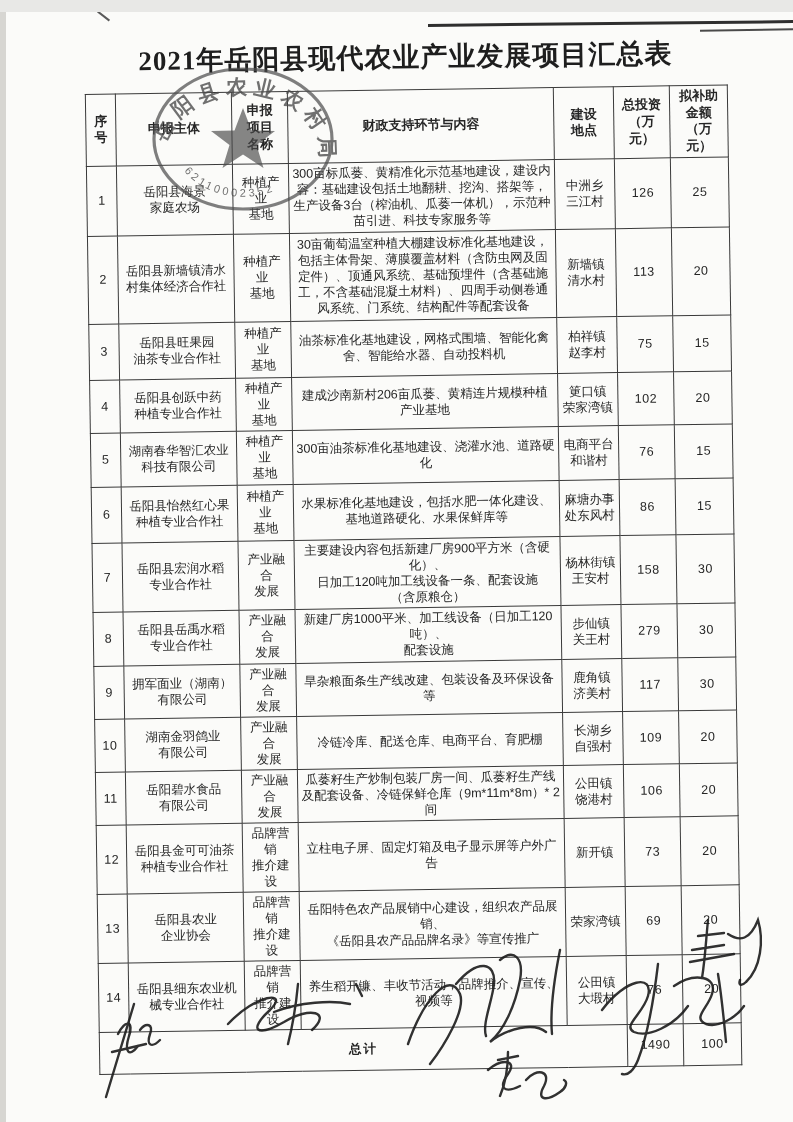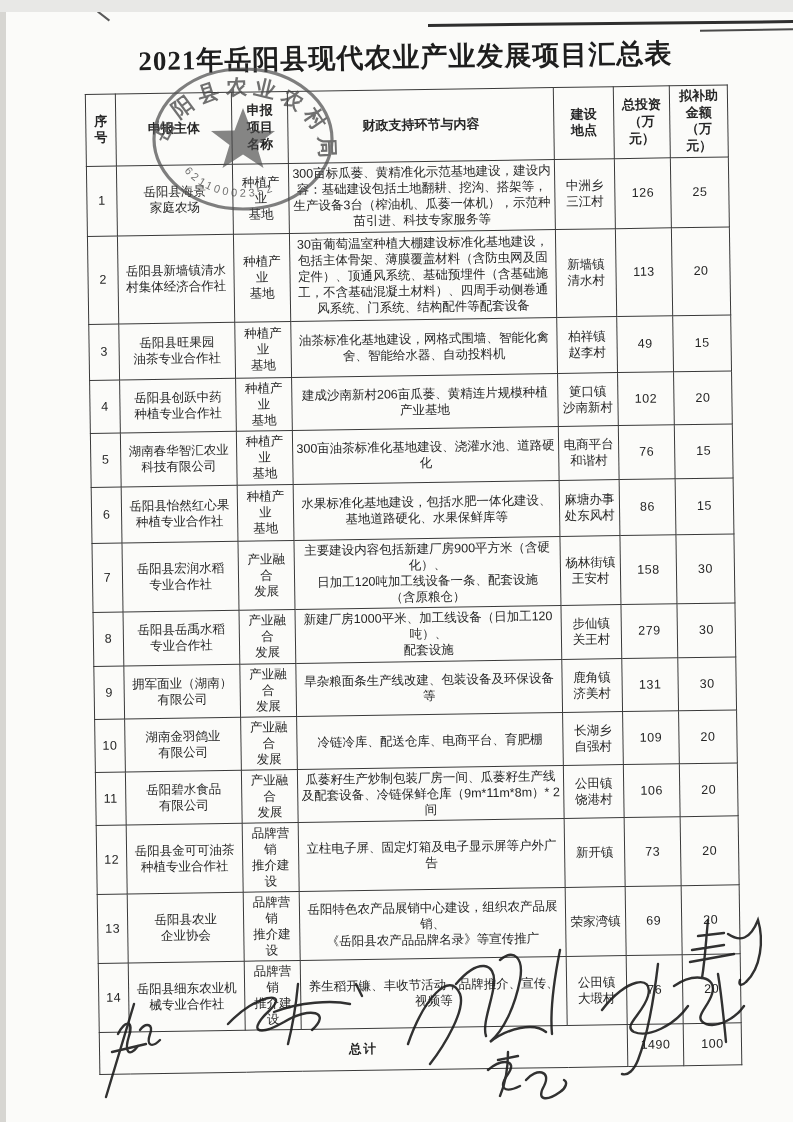--- a/index.html
+++ b/index.html
@@ -97,33 +97,33 @@
           </tr>
           <tr style="height: 56px;">
             <td class="num">3</td>
             <td>岳阳县旺果园
 油茶专业合作社</td>
             <td>种植产业
 基地</td>
             <td class="content-cell">油茶标准化基地建设，网格式围墙、智能化禽舍、智能给水器、自动投料机</td>
             <td>柏祥镇
 赵李村</td>
-            <td class="num">49</td>
+            <td class="num">75</td>
             <td class="num">15</td>
           </tr>
           <tr style="height: 48px;">
             <td class="num">4</td>
             <td>岳阳县创跃中药
 种植专业合作社</td>
             <td>种植产业
 基地</td>
             <td class="content-cell">建成沙南新村206亩瓜蒌、黄精连片规模种植
 产业基地</td>
             <td>筻口镇
-沙南新村</td>
+荣家湾镇</td>
             <td class="num">102</td>
             <td class="num">20</td>
           </tr>
           <tr style="height: 54px;">
             <td class="num">5</td>
             <td>湖南春华智汇农业
 科技有限公司</td>
             <td>种植产业
 基地</td>
             <td class="content-cell">300亩油茶标准化基地建设、浇灌水池、道路硬化</td>
@@ -174,21 +174,21 @@
           </tr>
           <tr style="height: 52px;">
             <td class="num">9</td>
             <td>拥军面业（湖南）
 有限公司</td>
             <td>产业融合
 发展</td>
             <td class="content-cell">旱杂粮面条生产线改建、包装设备及环保设备等</td>
             <td>鹿角镇
 济美村</td>
-            <td class="num">131</td>
+            <td class="num">117</td>
             <td class="num">30</td>
           </tr>
           <tr style="height: 50px;">
             <td class="num">10</td>
             <td>湖南金羽鸽业
 有限公司</td>
             <td>产业融合
 发展</td>
             <td class="content-cell">冷链冷库、配送仓库、电商平台、育肥棚</td>
             <td>长湖乡

